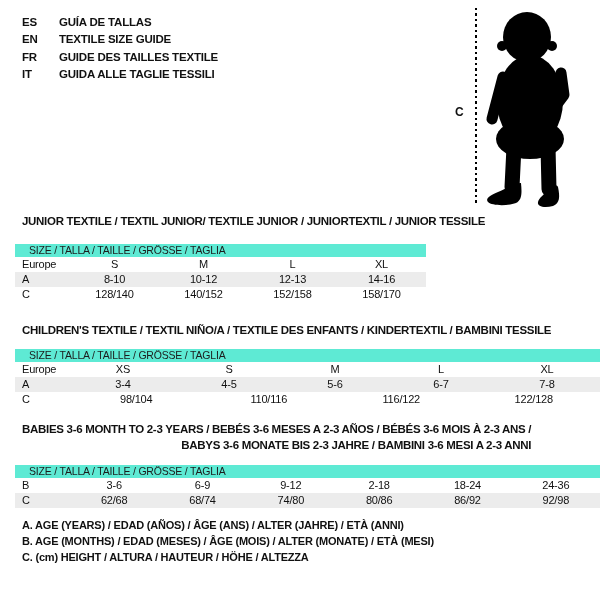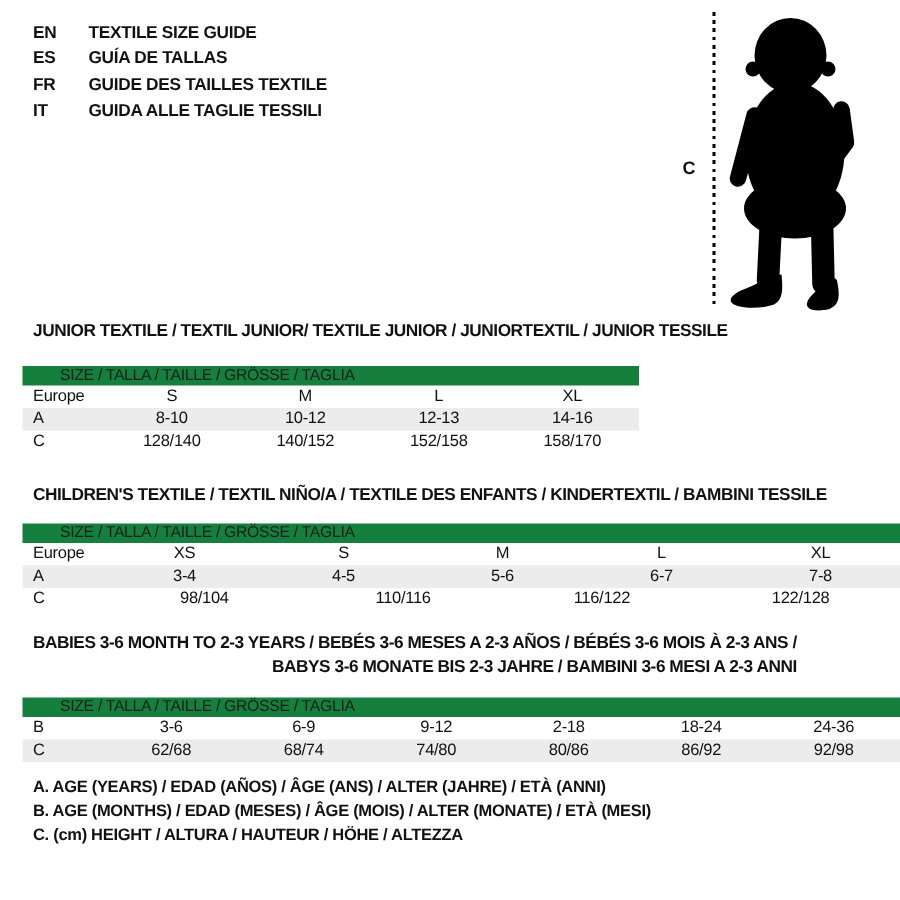--- a/index.html
+++ b/index.html
@@ -23,44 +23,44 @@
   .tbl-title .tbl-title-line{line-height:16px;}
   .title-0{top:213px;}
   .title-1{top:322px;text-align:right;}
   .title-2{top:421px;text-align:right;}
   
   .size-table{position:absolute;left:15px;font-size:11px;letter-spacing:-0.2px;}
   .table-0{top:244px;width:411px;}
   .table-1{top:349px;width:585px;}
   .table-2{top:465px;width:585px;}
   .thead{
-    height:13px;line-height:13px;background:#15803d;color:#1c1c1c;
-    padding-left:25px;font-size:10.5px;white-space:nowrap;
+    height:13px;line-height:13px;background:#5eead4;color:#1c1c1c;
+    padding-left:14px;font-size:10.5px;white-space:nowrap;
   }
   .trow{display:flex;height:15px;line-height:15px;}
   .trow.shaded{background:#ececec;}
   .tlabel{flex:0 0 48px;padding-left:7px;text-align:left;}
   .tcell{flex:1;text-align:center;}
   
   .footnotes{position:absolute;left:22px;top:517px;}
   .footnote-line{font-size:11px;font-weight:bold;line-height:16px;letter-spacing:-0.2px;white-space:nowrap;}
 </style>
 </head>
 <body>
 
 <div class="canvas">
 
   <section class="lang-block" id="langs">
       <div class="lang-row">
+        <span class="lang-code">ES</span>
+        <span class="lang-label">GUÍA DE TALLAS</span>
+      </div>
+      <div class="lang-row">
         <span class="lang-code">EN</span>
         <span class="lang-label">TEXTILE SIZE GUIDE</span>
-      </div>
-      <div class="lang-row">
-        <span class="lang-code">ES</span>
-        <span class="lang-label">GUÍA DE TALLAS</span>
       </div>
       <div class="lang-row">
         <span class="lang-code">FR</span>
         <span class="lang-label">GUIDE DES TAILLES TEXTILE</span>
       </div>
       <div class="lang-row">
         <span class="lang-code">IT</span>
         <span class="lang-label">GUIDA ALLE TAGLIE TESSILI</span>
       </div>
     </section>

